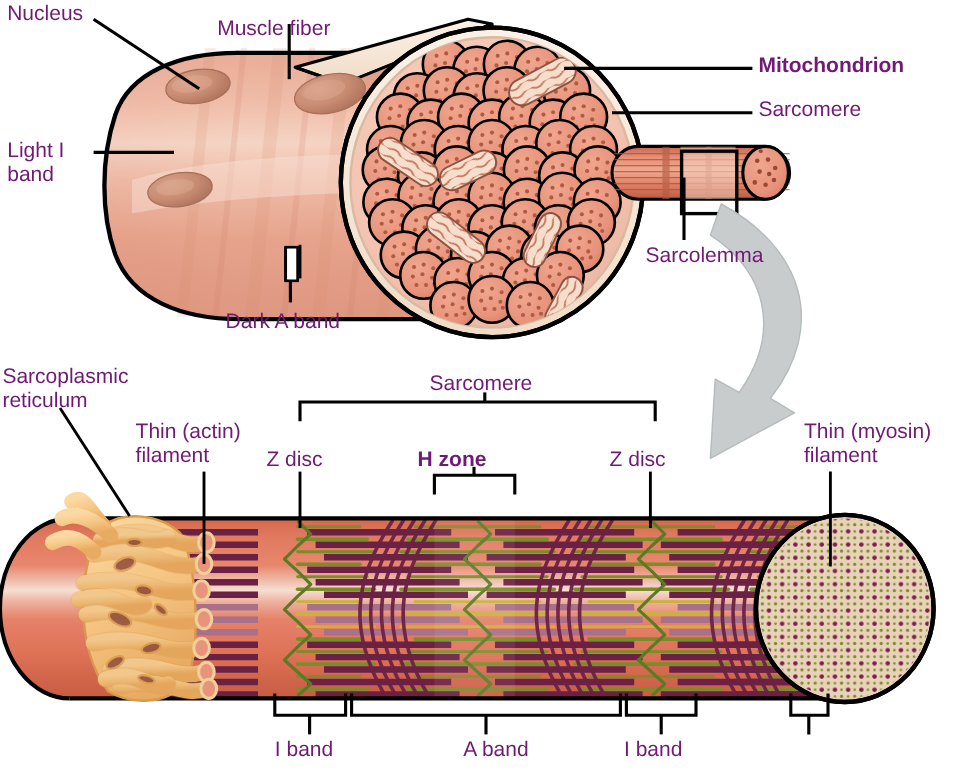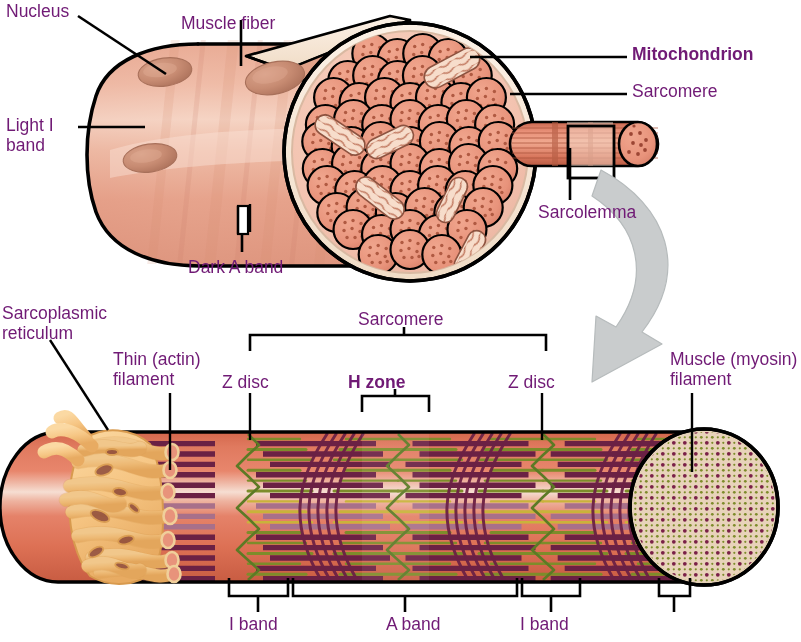--- a/index.html
+++ b/index.html
@@ -1139,21 +1139,21 @@
       <div class="lbl" style="left: 188px; top: 258px;">Dark A band</div>
       <div class="lbl" style="left: 538px; top: 203px;">Sarcolemma</div>
       <div class="lbl" style="left: 2px; top: 304px;">Sarcoplasmic
 reticulum</div>
       <div class="lbl" style="left: 113px; top: 350px;">Thin (actin)
 filament</div>
       <div class="lbl" style="left: 222px; top: 373px;">Z disc</div>
       <div class="lbl" style="left: 358px; top: 310px;">Sarcomere</div>
       <div class="lbl" style="left: 348px; top: 373px; font-weight: bold;">H zone</div>
       <div class="lbl" style="left: 508px; top: 373px;">Z disc</div>
-      <div class="lbl" style="left: 670px; top: 350px;">Muscle (myosin)
+      <div class="lbl" style="left: 670px; top: 350px;">Thin (myosin)
 filament</div>
       <div class="lbl" style="left: 229px; top: 615px;">I band</div>
       <div class="lbl" style="left: 386px; top: 615px;">A band</div>
       <div class="lbl" style="left: 520px; top: 615px;">I band</div>
       <div class="lbl" style="left: 665px; top: 650px;">M line</div>
     </div>
 
 </div>
 
 </body></html>

